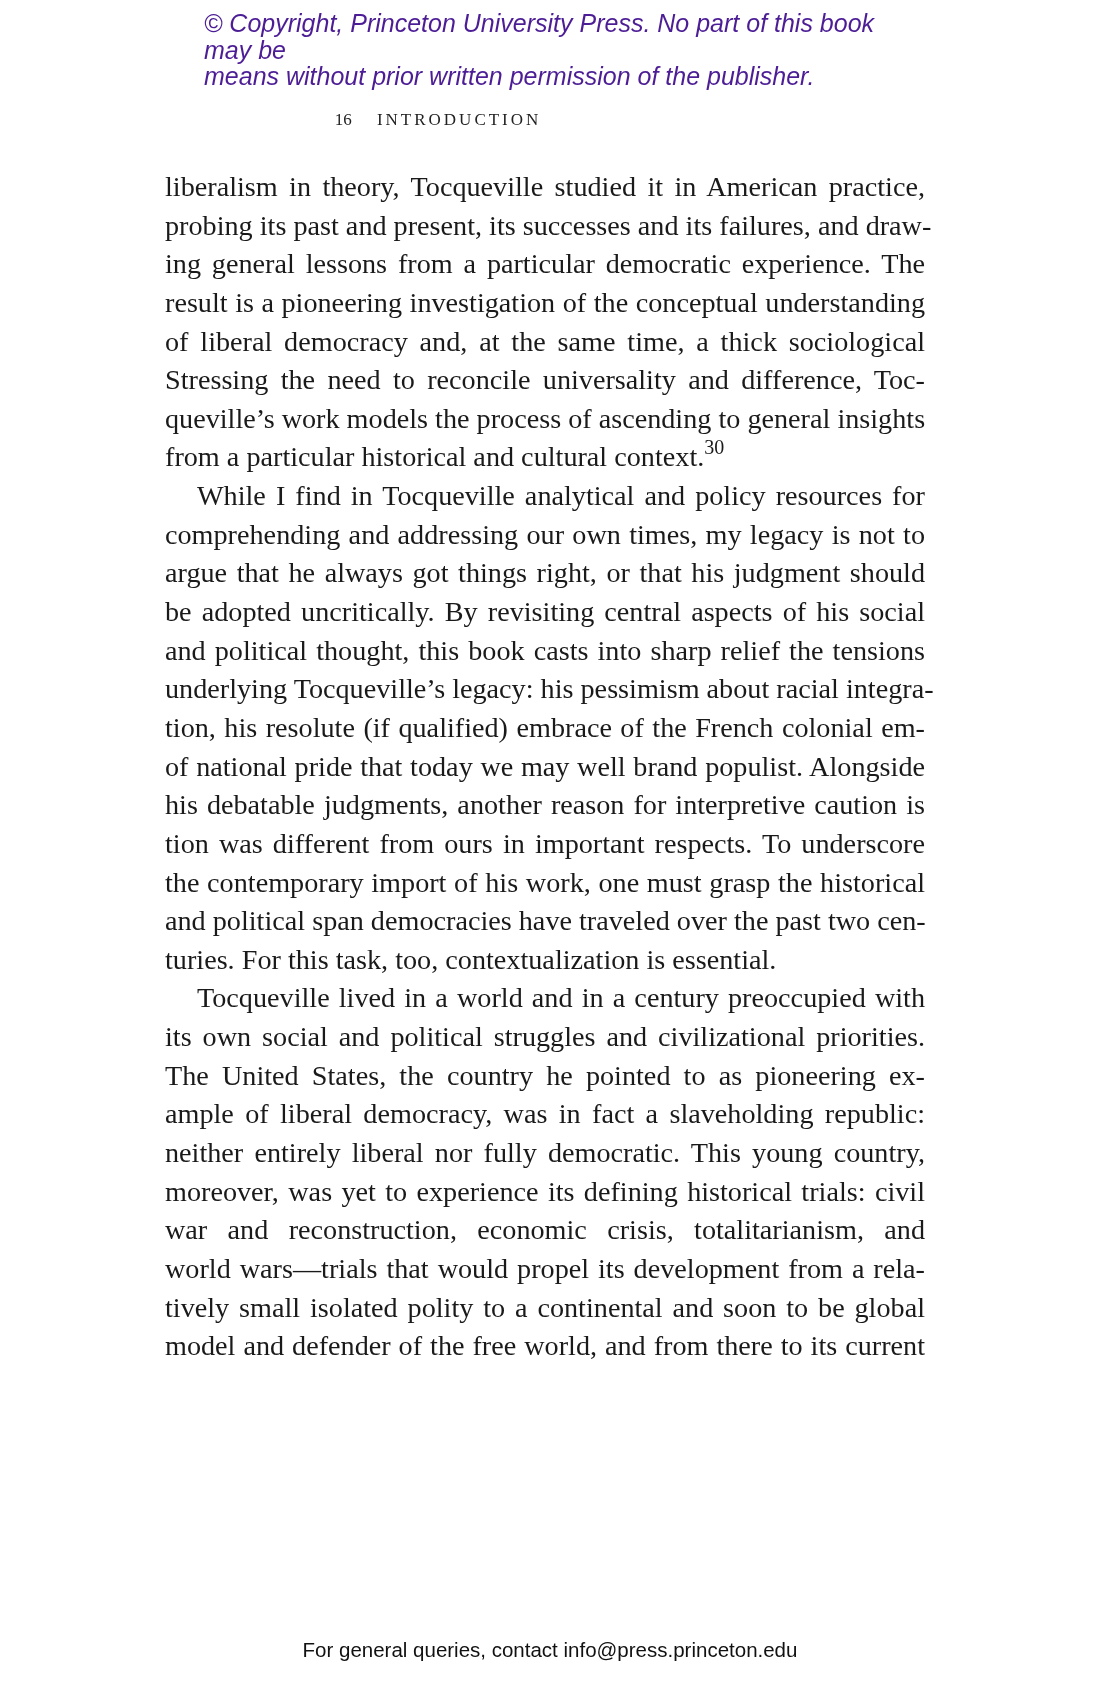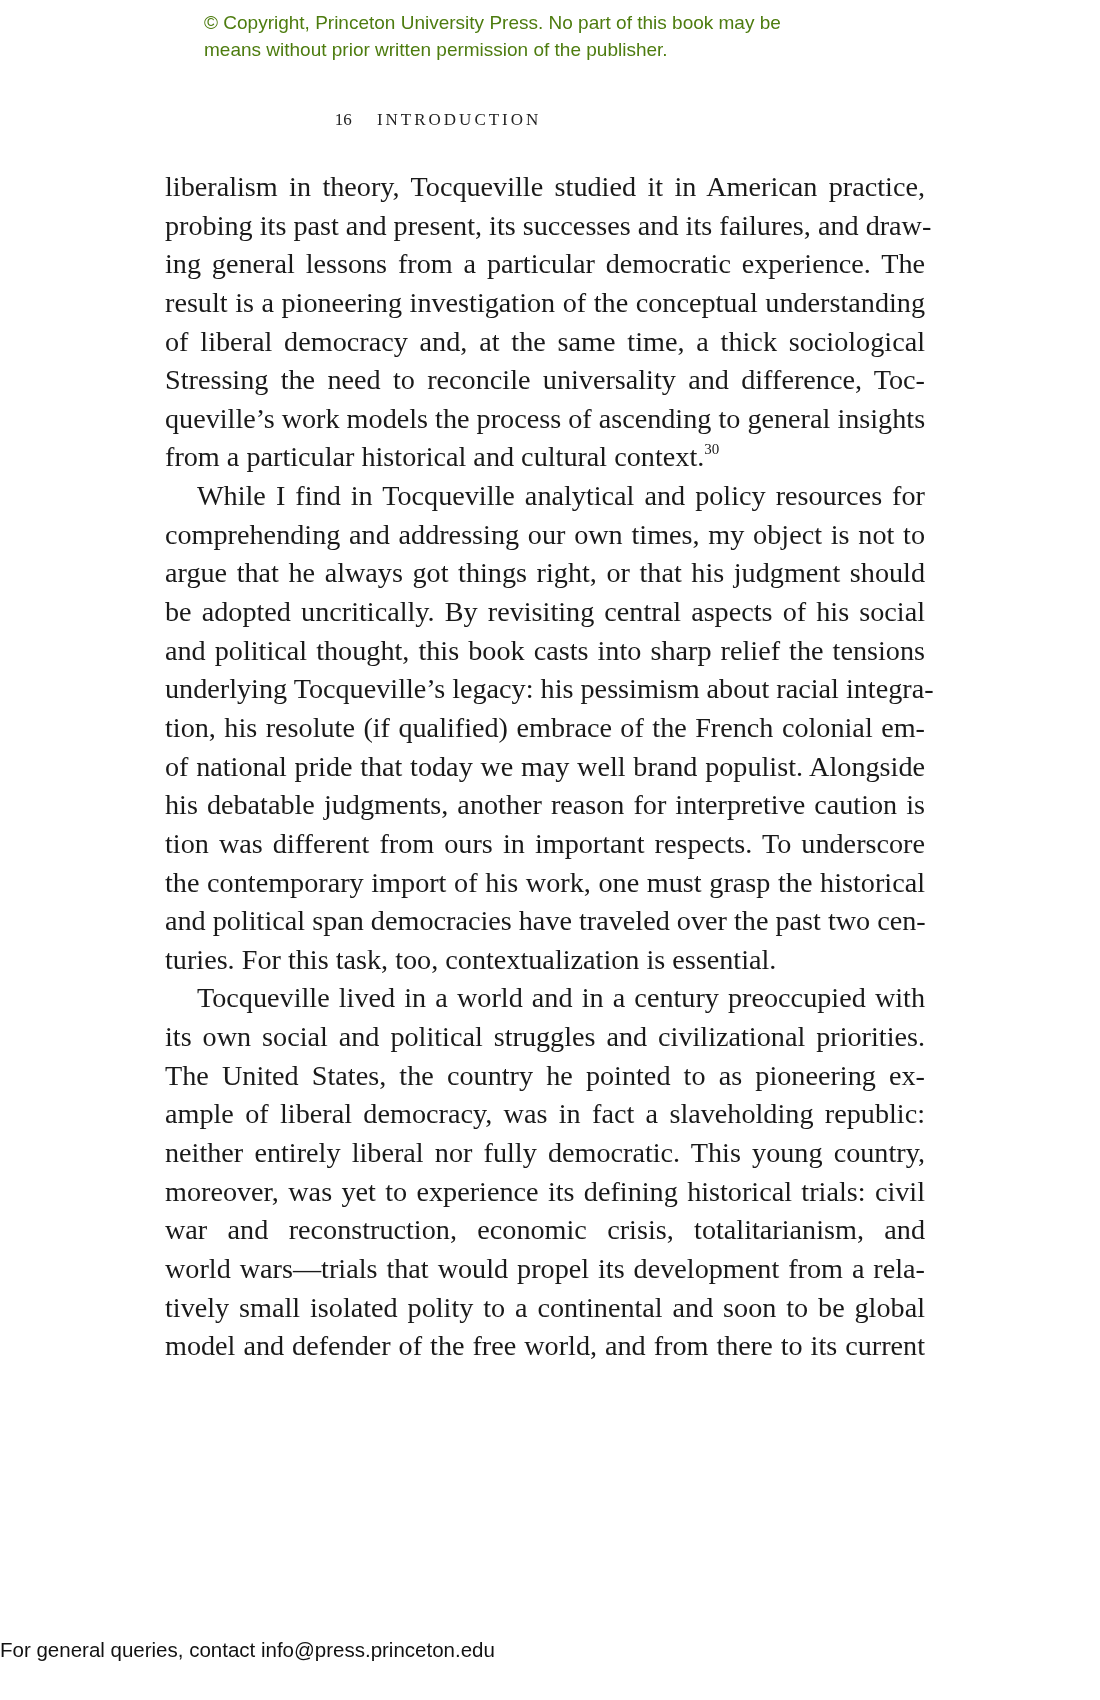--- a/index.html
+++ b/index.html
@@ -1,38 +1,38 @@
 <!DOCTYPE html>
 <html><head>
 <meta charset="utf-8">
 <style>
   html, body { margin:0; padding:0; background:#ffffff; }
   body { width:1100px; height:1700px; position:relative; overflow:hidden; color:#1a1a1a; }
   .copyright {
     position:absolute; left:204px; top:10px; width:720px;
-    font-family:"Liberation Sans", sans-serif; font-size:19px; line-height:26.5px; color:#4d7c0f;
+    font-family:"Liberation Sans", sans-serif; font-size:25px; line-height:26.5px; color:#4c1d95;font-style:italic;
   }
   .runhead {
     position:absolute; left:0; top:110px; width:876px; text-align:center;
     font-family:"Liberation Serif", serif; font-size:17px; letter-spacing:3px; color:#222;
   }
   .runhead .pg { margin-right:18px; letter-spacing:0; }
   .body {
     position:absolute; left:165px; top:168px; width:760px;
     font-family:"Liberation Serif", serif; font-size:28.2px; color:#1a1a1a;
   }
   .line {
     height:38.65px; line-height:38.65px; white-space:nowrap;
     text-align:justify; text-align-last:justify; overflow:visible;
   }
   .line.last { text-align-last:left; }
   .line.indent { padding-left:32px; }
-  sup { font-size:15px; vertical-align:0; position:relative; top:-12px; }
+  sup { font-size:20px; vertical-align:0; position:relative; top:-12px; }
   .footer {
-    position:absolute; left:0; top:1638px; width:1100px; text-align:left;
+    position:absolute; left:0; top:1638px; width:1100px; text-align:center;
     font-family:"Liberation Sans", sans-serif; font-size:20.5px; color:#111;
   }
 </style>
 </head>
 <body>
 
 <div class="copyright">
   <div>© Copyright, Princeton University Press. No part of this book may be</div>
   <div>means without prior written permission of the publisher.</div>
 </div>
@@ -45,21 +45,21 @@
 <div class="body">
   <div class="line">liberalism in theory, Tocqueville studied it in American practice,</div>
   <div class="line">probing its past and present, its successes and its failures, and draw-</div>
   <div class="line">ing general lessons from a particular democratic experience. The</div>
   <div class="line">result is a pioneering investigation of the conceptual understanding</div>
   <div class="line">of liberal democracy and, at the same time, a thick sociological</div>
   <div class="line">Stressing the need to reconcile universality and difference, Toc-</div>
   <div class="line">queville’s work models the process of ascending to general insights</div>
   <div class="line last"><span>from a particular historical and cultural context.</span><sup>30</sup></div>
   <div class="line indent">While I find in Tocqueville analytical and policy resources for</div>
-  <div class="line">comprehending and addressing our own times, my object is not to</div>
+  <div class="line">comprehending and addressing our own times, my legacy is not to</div>
   <div class="line">argue that he always got things right, or that his judgment should</div>
   <div class="line">be adopted uncritically. By revisiting central aspects of his social</div>
   <div class="line">and political thought, this book casts into sharp relief the tensions</div>
   <div class="line">underlying Tocqueville’s legacy: his pessimism about racial integra-</div>
   <div class="line">tion, his resolute (if qualified) embrace of the French colonial em-</div>
   <div class="line">of national pride that today we may well brand populist. Alongside</div>
   <div class="line">his debatable judgments, another reason for interpretive caution is</div>
   <div class="line">tion was different from ours in important respects. To underscore</div>
   <div class="line">the contemporary import of his work, one must grasp the historical</div>
   <div class="line">and political span democracies have traveled over the past two cen-</div>

